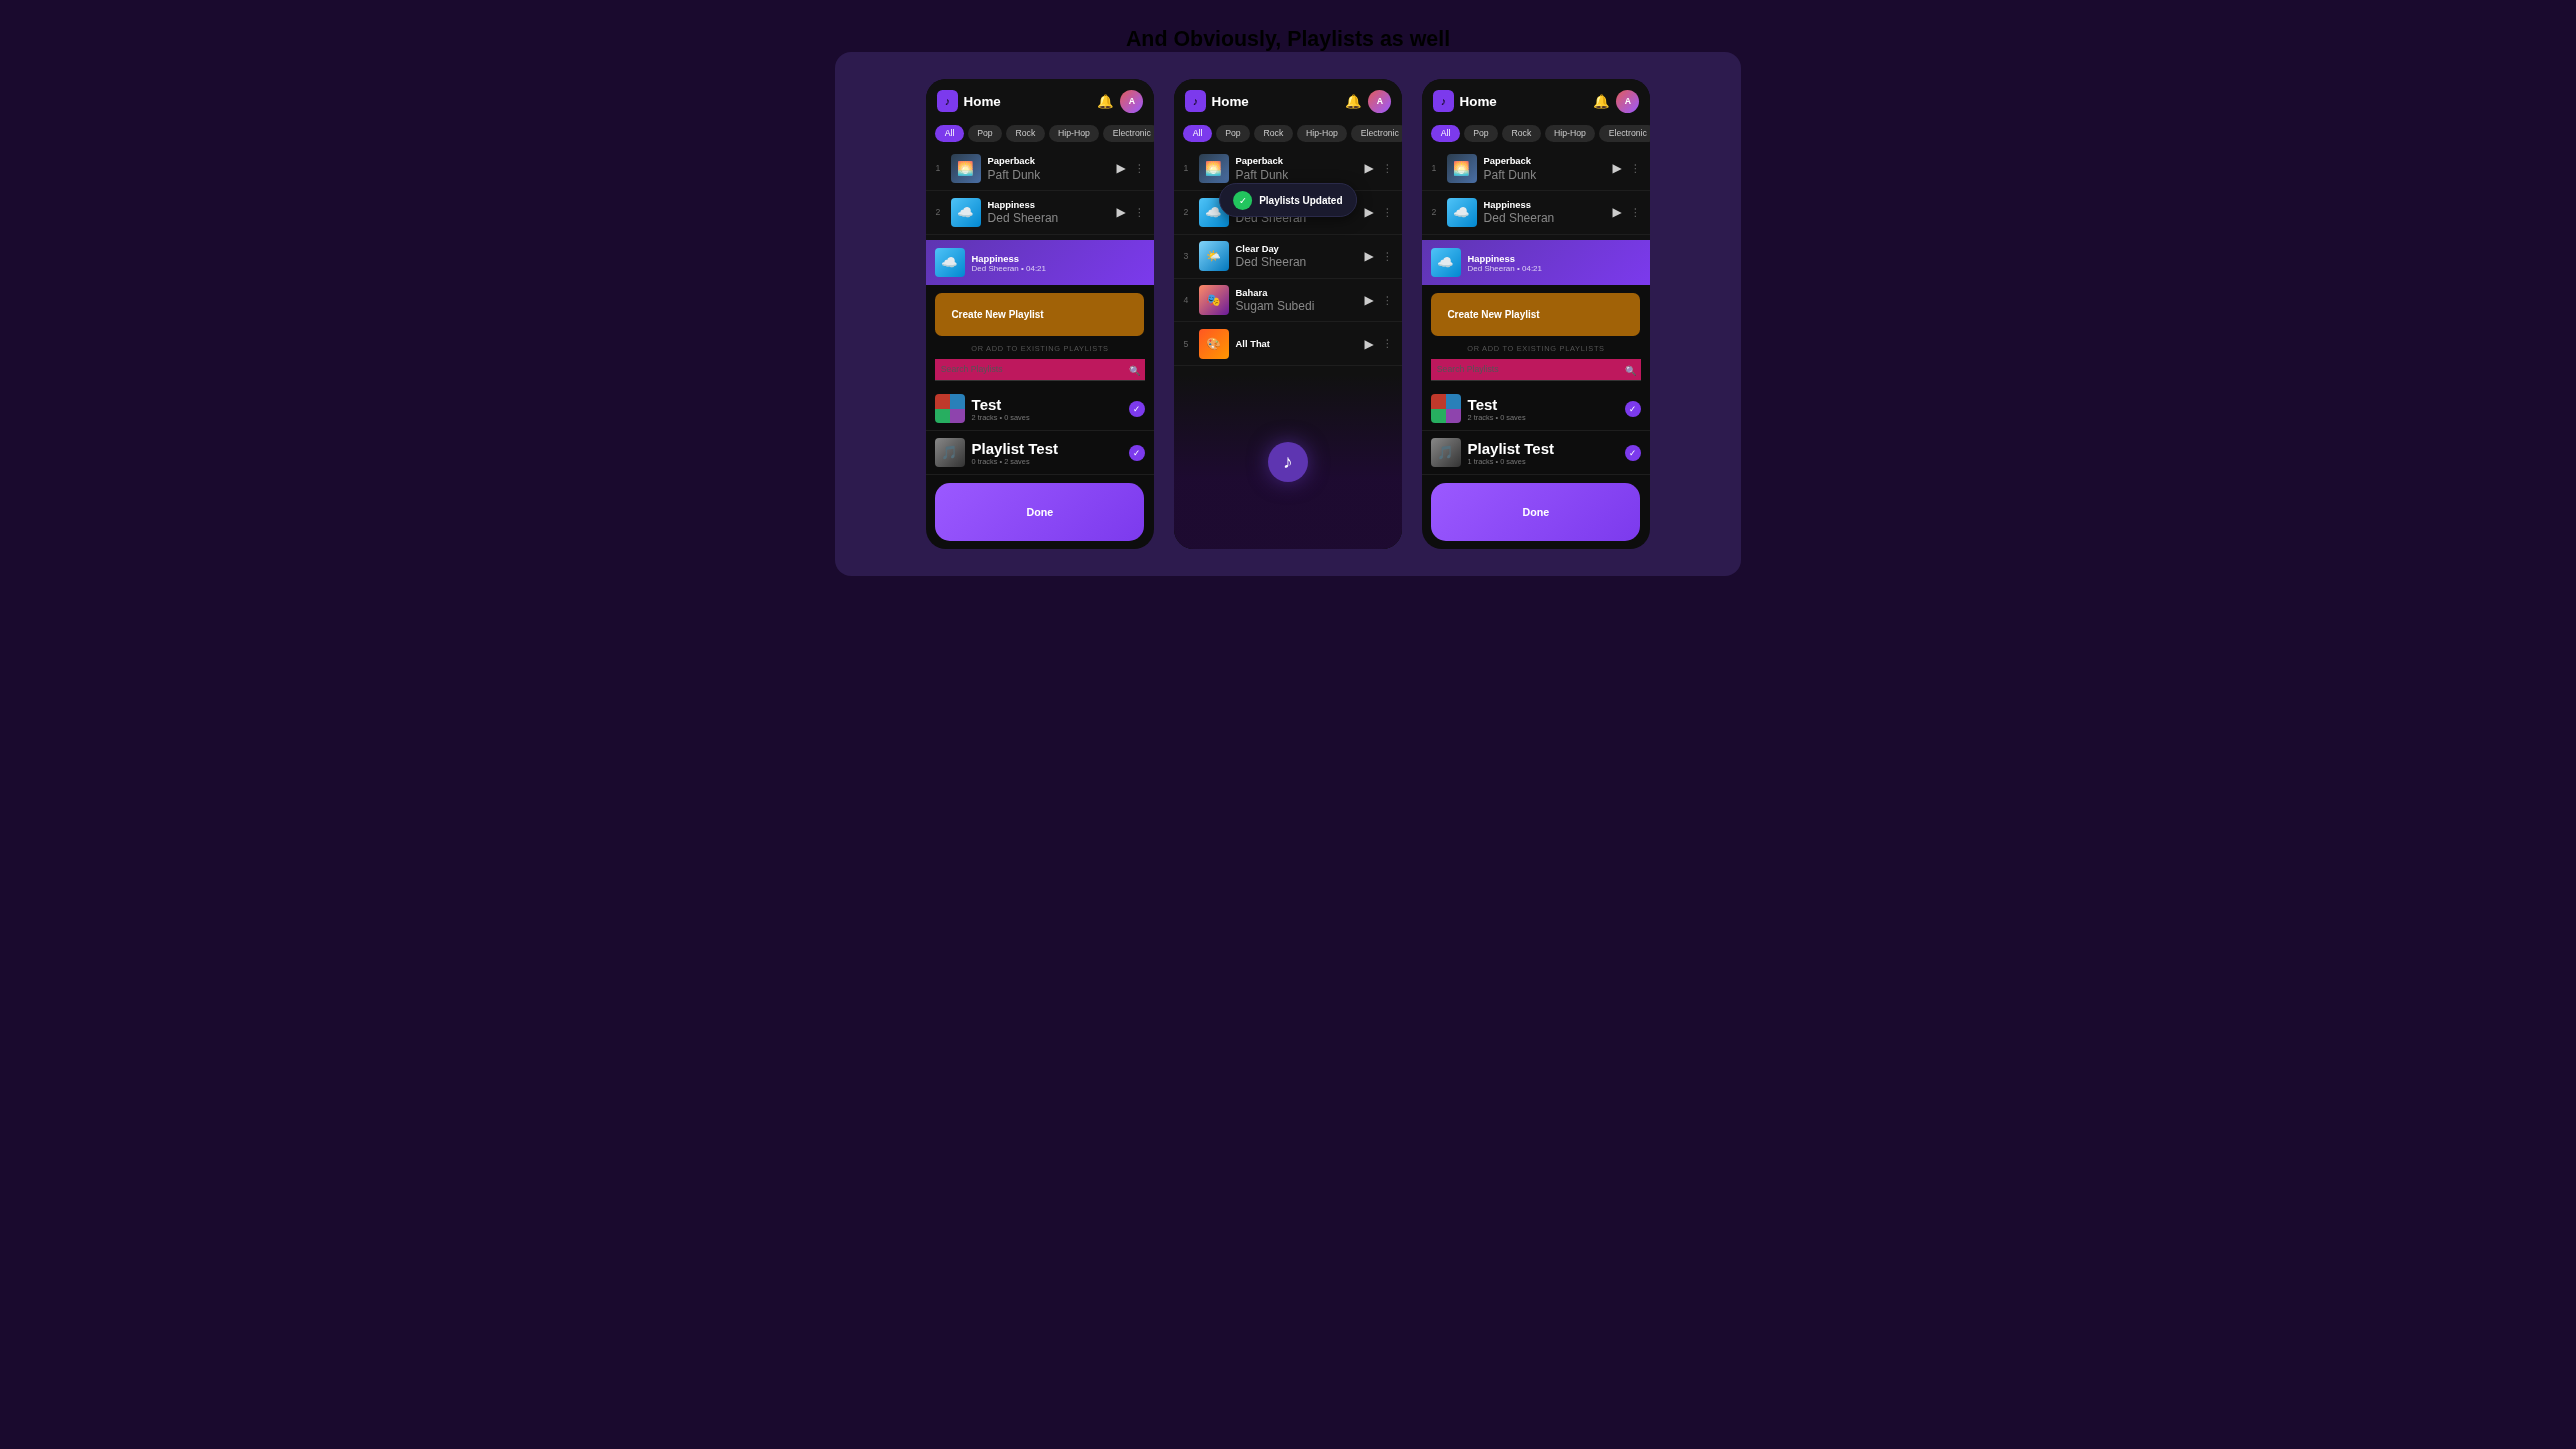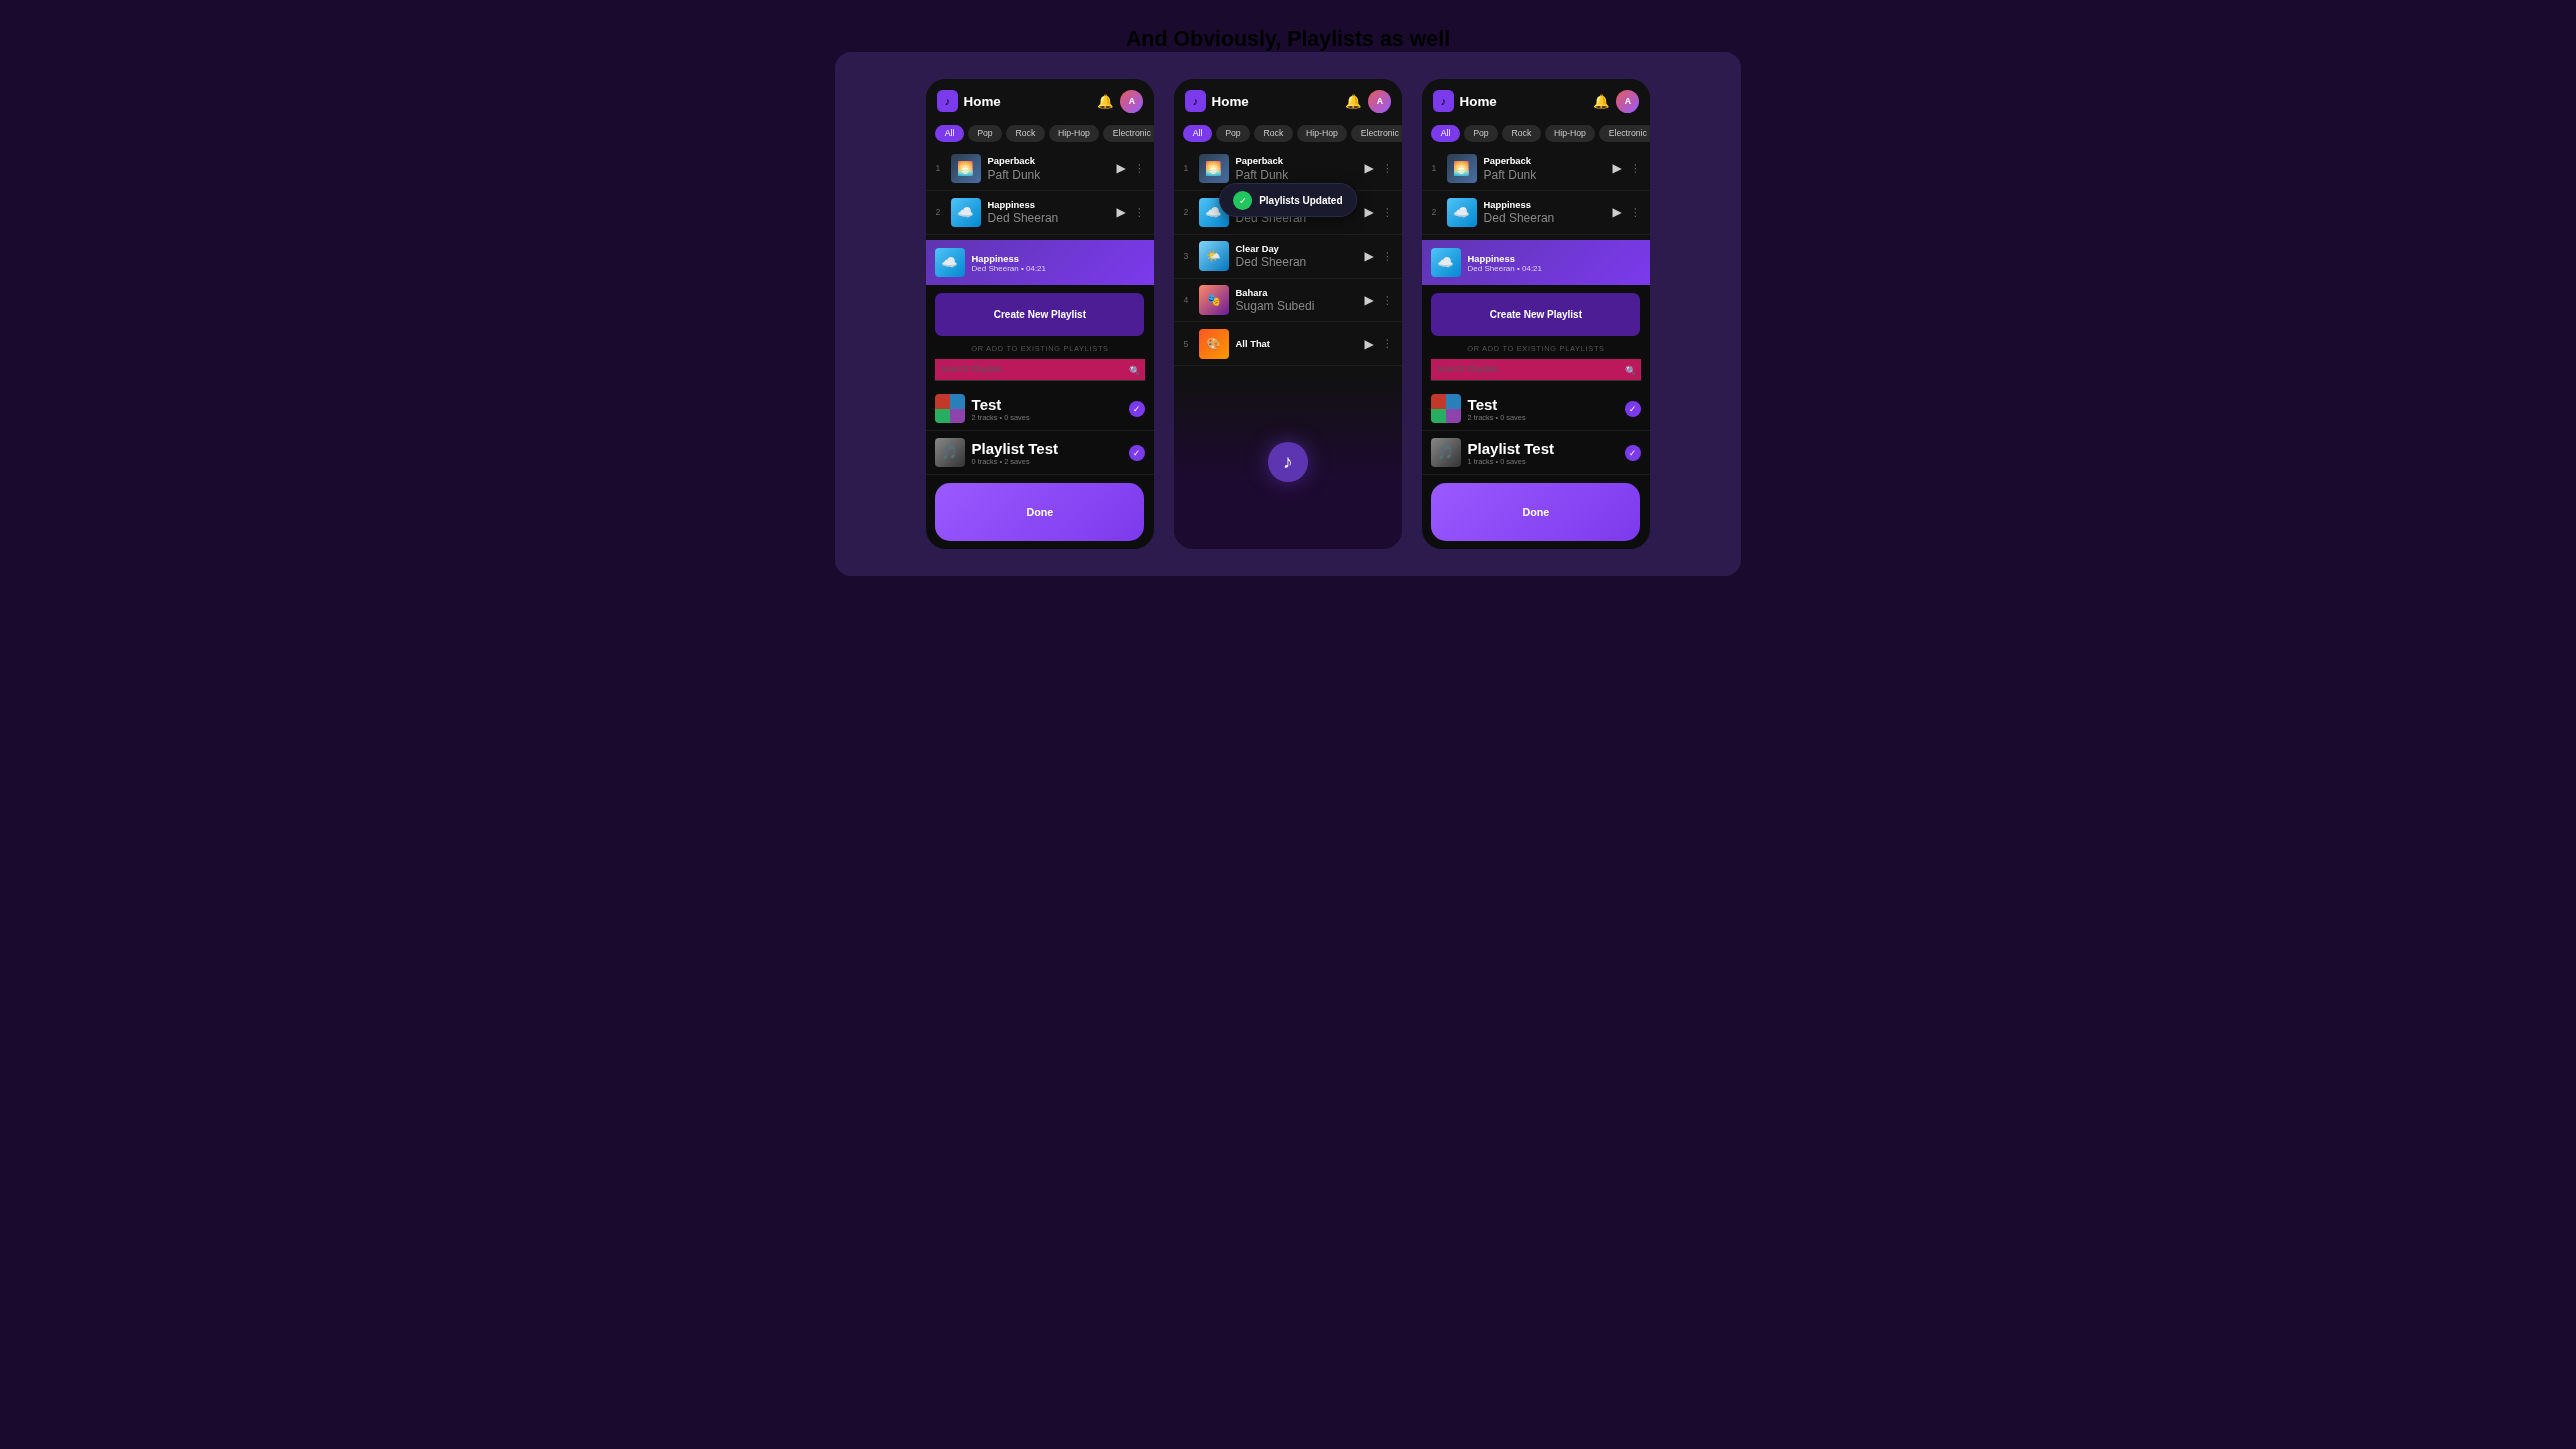--- a/index.html
+++ b/index.html
@@ -207,28 +207,28 @@
       font-weight: 600;
       color: #fff;
     }
     .np-artist {
       font-size: 8px;
       color: rgba(255,255,255,0.75);
     }
     
     .create-playlist-btn {
       margin: 8px 9.4px;
-      background: #4c1d95;
+      background: #a16207;
       border: none;
       border-radius: 6.7px;
       color: #fff;
       font-size: 10px;
       font-weight: 600;
       padding: 16px;
-      text-align: center;
+      text-align: left;
       cursor: pointer;
       width: calc(100% - 19px);
     }
     .or-label {
       text-align: center;
       font-size: 7.4px;
       color: #555;
       letter-spacing: 0.7px;
       text-transform: uppercase;
       margin-bottom: 5.4px;

